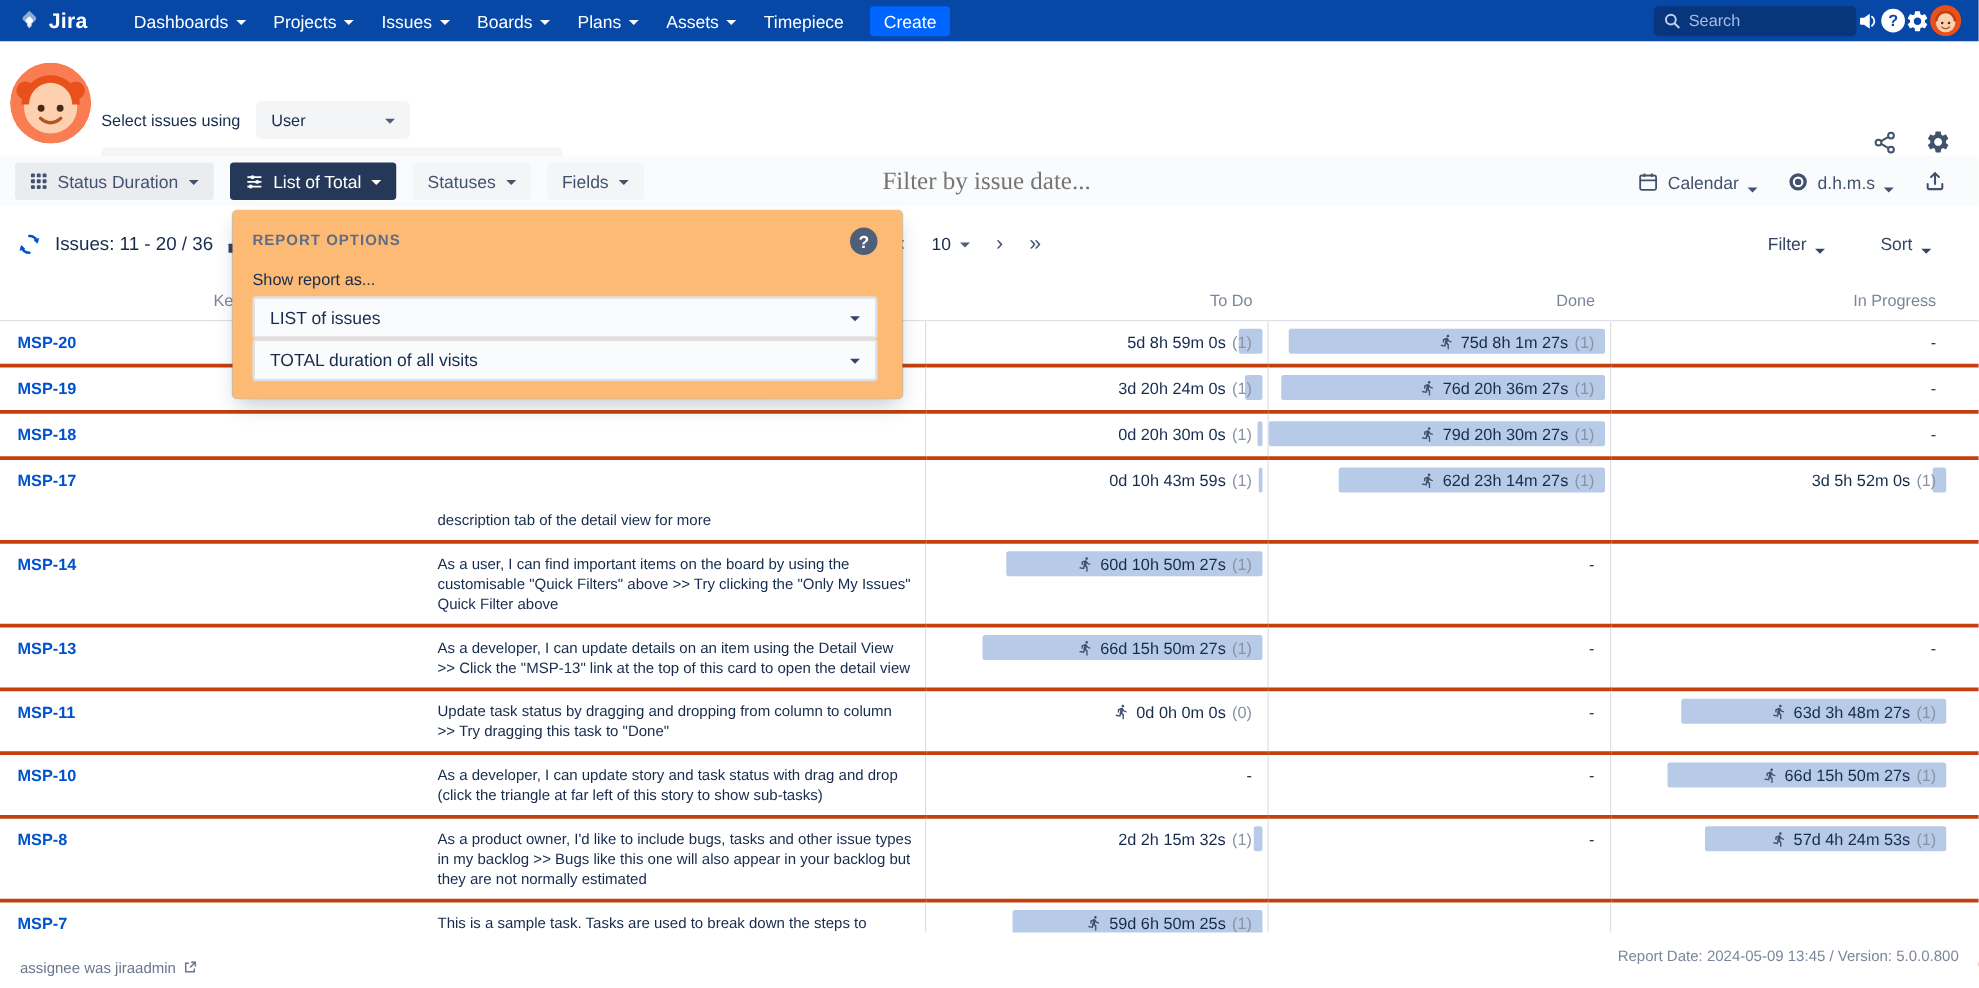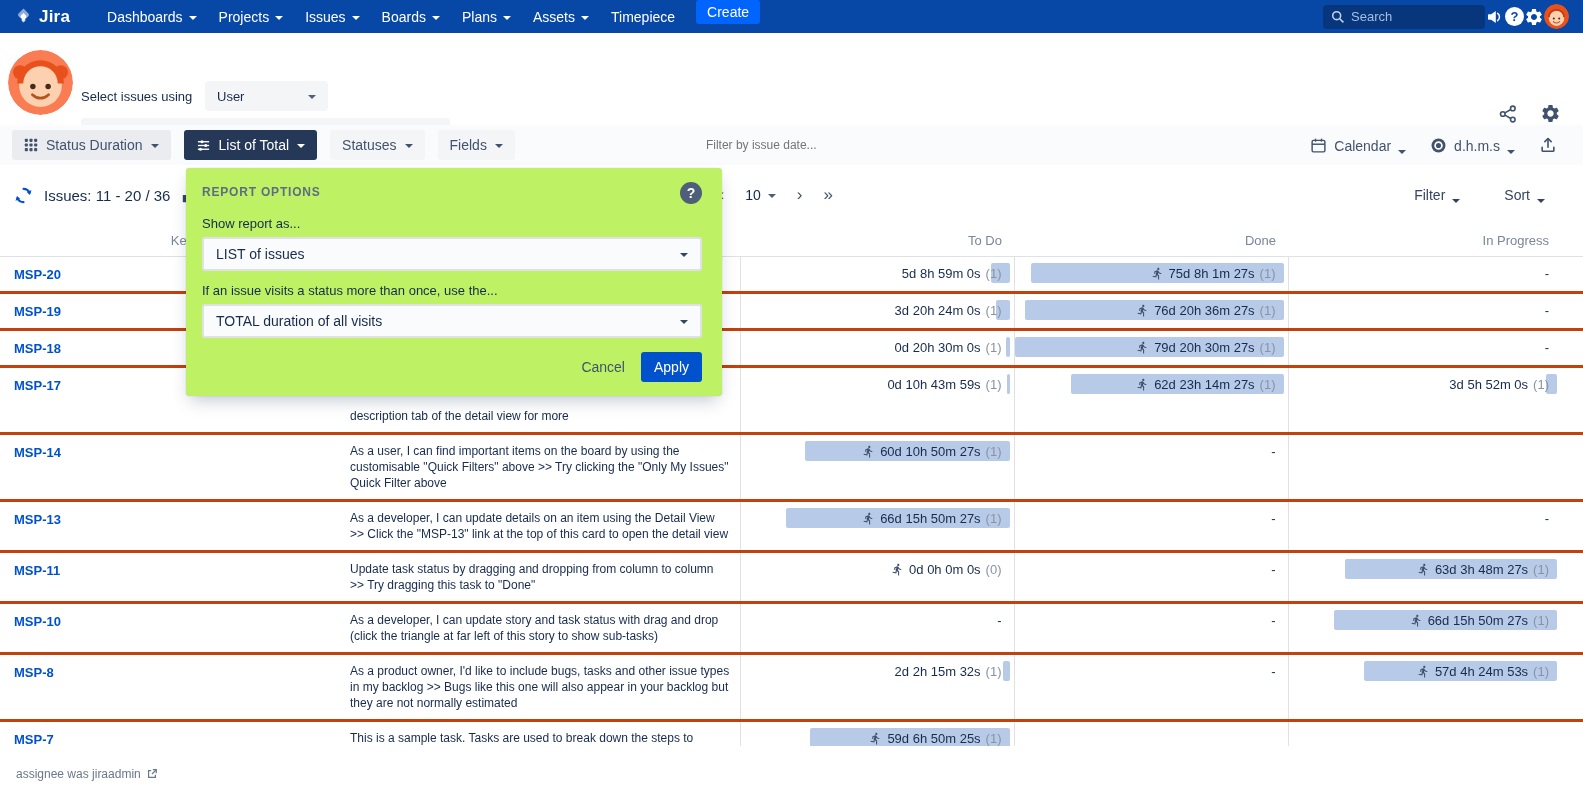--- a/index.html
+++ b/index.html
@@ -1,21 +1,21 @@
 <!DOCTYPE html>
 <html><head>
 <meta charset="utf-8">
 <style>
   * { margin:0; padding:0; box-sizing:border-box; }
   html,body { width:1583px; height:790px; overflow:hidden; background:#fff;
               font-family:"Liberation Sans", sans-serif; position:relative; }
 
   
   .navbar { position:absolute; top:0; left:0; right:0; height:33px; background:#0747A6;
-            display:flex; padding:0 14px; color:#fff; z-index:10; }
+            display:flex; align-items:center; padding:0 14px; color:#fff; z-index:10; }
   .logo { display:flex; align-items:center; gap:6px; margin-right:26px; }
   .logo-text { font-size:17px; font-weight:bold; letter-spacing:.2px; }
   .nav-item { display:flex; align-items:center; gap:6px; color:#fff; font-size:14px;
               padding:0 11px; height:33px; cursor:pointer; text-decoration:none; white-space:nowrap; }
   .chv { width:0; height:0; border-left:4px solid transparent; border-right:4px solid transparent;
          border-top:4px solid currentColor; display:inline-block; margin-top:2px; }
   .create-btn { background:#0065FF; color:#fff; font-size:14px; border:none; border-radius:3px;
                 height:24px; padding:0 11px; margin-left:10px; cursor:pointer; }
   .nav-right { margin-left:auto; display:flex; align-items:center; }
   .nav-search { position:relative; }
@@ -40,22 +40,22 @@
   .panel-icons { position:absolute; right:22px; top:70px; display:flex; gap:22px; }
   .panel-icons button { background:none; border:none; cursor:pointer; padding:0; }
 
   
   .toolbar { position:absolute; top:125px; left:0; right:0; height:40px; background:#FAFBFC;
              display:flex; align-items:center; padding:0 12px; gap:13px; }
   .pill { display:inline-flex; align-items:center; gap:8px; background:#EBECF0; color:#42526E;
           border:none; border-radius:3px; height:30px; padding:0 12px; font-size:14px; font-weight:500;
           cursor:pointer; white-space:nowrap; font-family:inherit; }
   .pill.dark { background:#253858; color:#fff; }
-  .date-filter { margin-left:178px; border:none; background:transparent; font-size:12px; color:#7A869A;
-                 width:190px; outline:none; font-family:Liberation Sans, sans-serif; }
+  .date-filter { margin-left:178px; border:none; background:transparent; font-size:20px; color:#7A869A;
+                 width:190px; outline:none; font-family:Liberation Serif, serif; }
   .tb-right { margin-left:auto; display:flex; align-items:center; gap:24px; padding-right:14px; }
   .tb-flat { display:inline-flex; align-items:flex-end; gap:7px; background:none; border:none; cursor:pointer;
              font-size:14px; color:#42526E; font-weight:500; font-family:inherit; }
 
   
   .listbar { position:absolute; top:165px; left:0; right:0; height:60px; display:flex; align-items:center;
              padding:0 38px 0 14px; background:#fff; }
   .lb-left { display:flex; align-items:center; gap:11px; }
   .issues-count { font-size:15px; font-weight:500; color:#172B4D; }
   .icon-btn { background:none; border:none; cursor:pointer; padding:0; display:flex; align-items:center; }
@@ -87,21 +87,21 @@
   .runner { display:flex; }
   .runner svg { width:13px; height:13px; fill:#42526E; }
 
   
   .pagefooter { position:absolute; left:0; right:0; bottom:0; height:44px; background:#fff;
                 display:flex; justify-content:space-between; padding:12px 16px 0; font-size:12px; color:#6B778C; }
   .pf-left { display:flex; align-items:center; gap:5px; color:#6B778C; text-decoration:none; cursor:pointer; }
   .pf-right { color:#7A869A; }
 
   
-  .dialog { position:absolute; left:186px; top:168px; width:536px; background:#bef264; border-radius:4px;
+  .dialog { position:absolute; left:186px; top:168px; width:536px; background:#fdba74; border-radius:4px;
             box-shadow:0 8px 16px -4px rgba(9,30,66,.25), 0 0 1px rgba(9,30,66,.31);
             padding:14px 20px 14px 16px; z-index:100; }
   .dlg-head { display:flex; align-items:flex-start; justify-content:space-between; }
   .dlg-title { font-size:12px; font-weight:bold; color:#5E6C84; letter-spacing:.8px; padding-top:3px; }
   .qm-dlg { width:22px; height:22px; border-radius:50%; background:#505F79; color:#fff; border:none;
             font-size:14px; font-weight:bold; display:flex; align-items:center; justify-content:center; cursor:pointer; }
   .dlg-label { font-size:13px; color:#172B4D; margin:12px 0 6px; }
   .dlg-select { height:34px; background:#FAFBFC; border:2px solid #DFE1E6; border-radius:3px;
                 display:flex; align-items:center; padding:0 12px; font-size:14px; color:#172B4D; cursor:pointer; }
   .dlg-select .chv { margin-left:auto; color:#344563; }
@@ -725,36 +725,32 @@
   <a class="pf-left">
     <span>assignee was jiraadmin</span>
     <span>
       <svg width="12" height="12" viewBox="0 0 14 14" fill="none" stroke="#6B778C" stroke-width="1.4">
         <path d="M6 3H3v8h8V8"></path>
           <path d="M8 2h4v4"></path>
           <path d="M12 2 7 7"></path>
       </svg>
     </span>
   </a>
+  <span class="pf-right">Report Date: 2024-05-09 13:45 / Version: 5.0.0.800</span>
 </div>
 
 <div class="dialog">
   <div class="dlg-head">
     <span class="dlg-title">REPORT OPTIONS</span>
     <button class="qm-dlg">
       <span>?</span>
     </button>
   </div>
   <div class="dlg-label">Show report as...</div>
   <div class="dlg-select">
     <span>LIST of issues</span>
     <span class="chv"></span>
   </div>
-  <div class="dlg-label">If an issue visits a status more than once, use the...</div>
   <div class="dlg-select">
     <span>TOTAL duration of all visits</span>
     <span class="chv"></span>
   </div>
-  <div class="dlg-actions">
-    <button class="btn-subtle">Cancel</button>
-    <button class="btn-primary">Apply</button>
-  </div>
 </div>
 
 </body></html>

